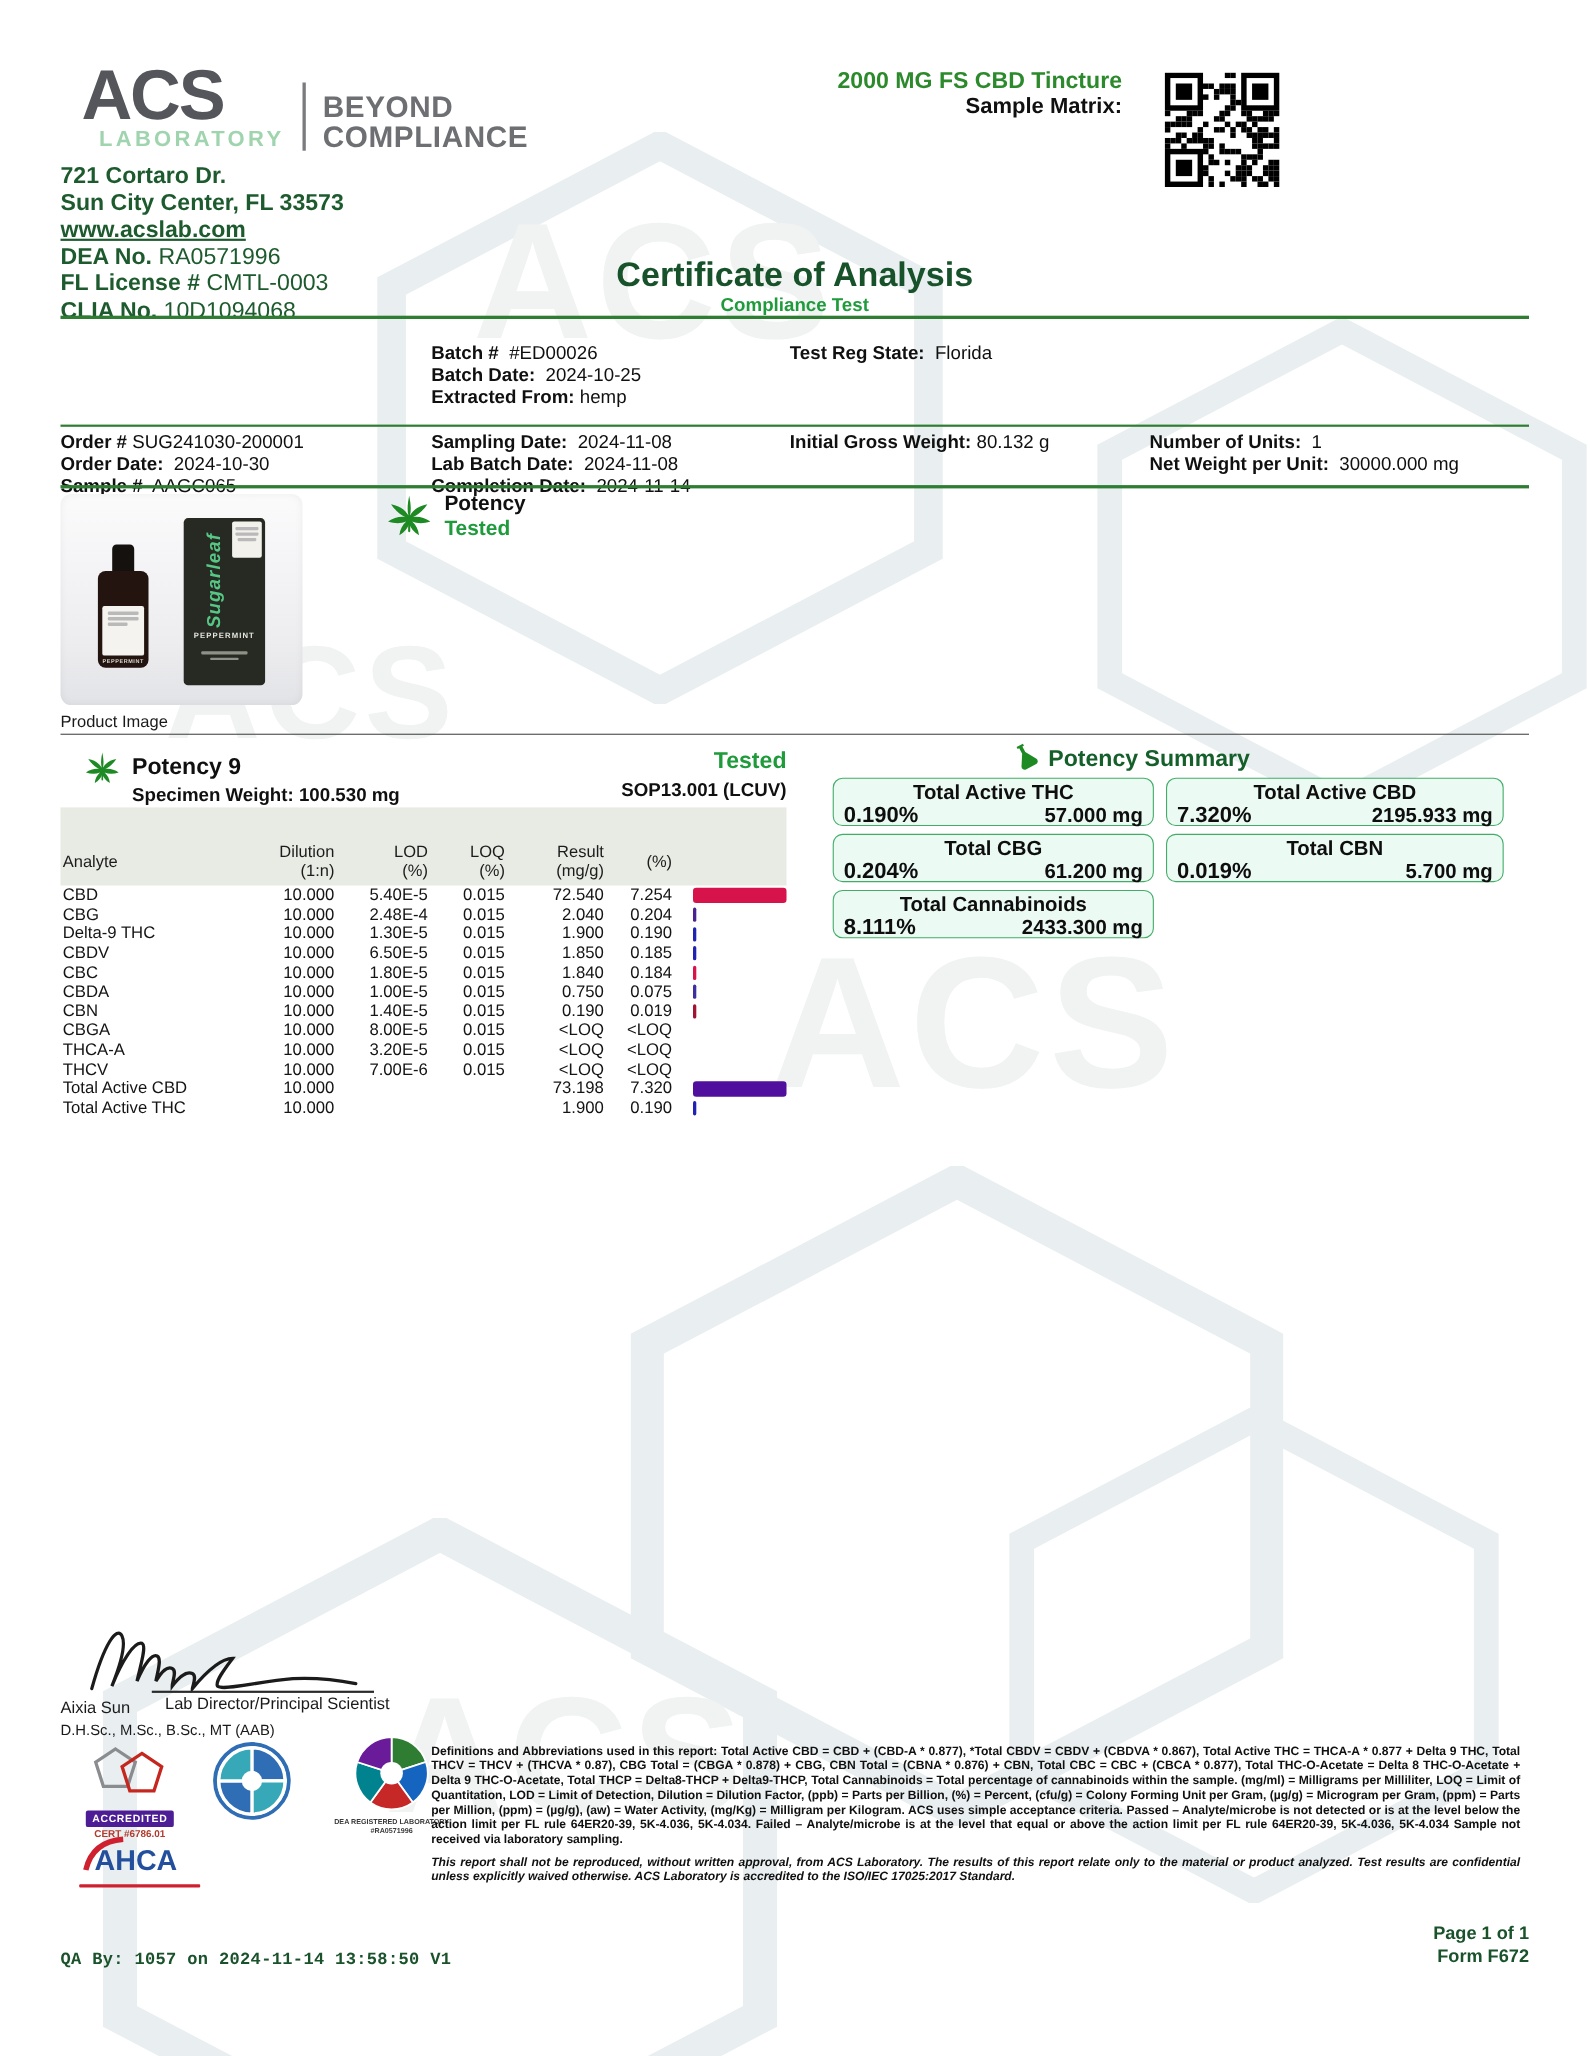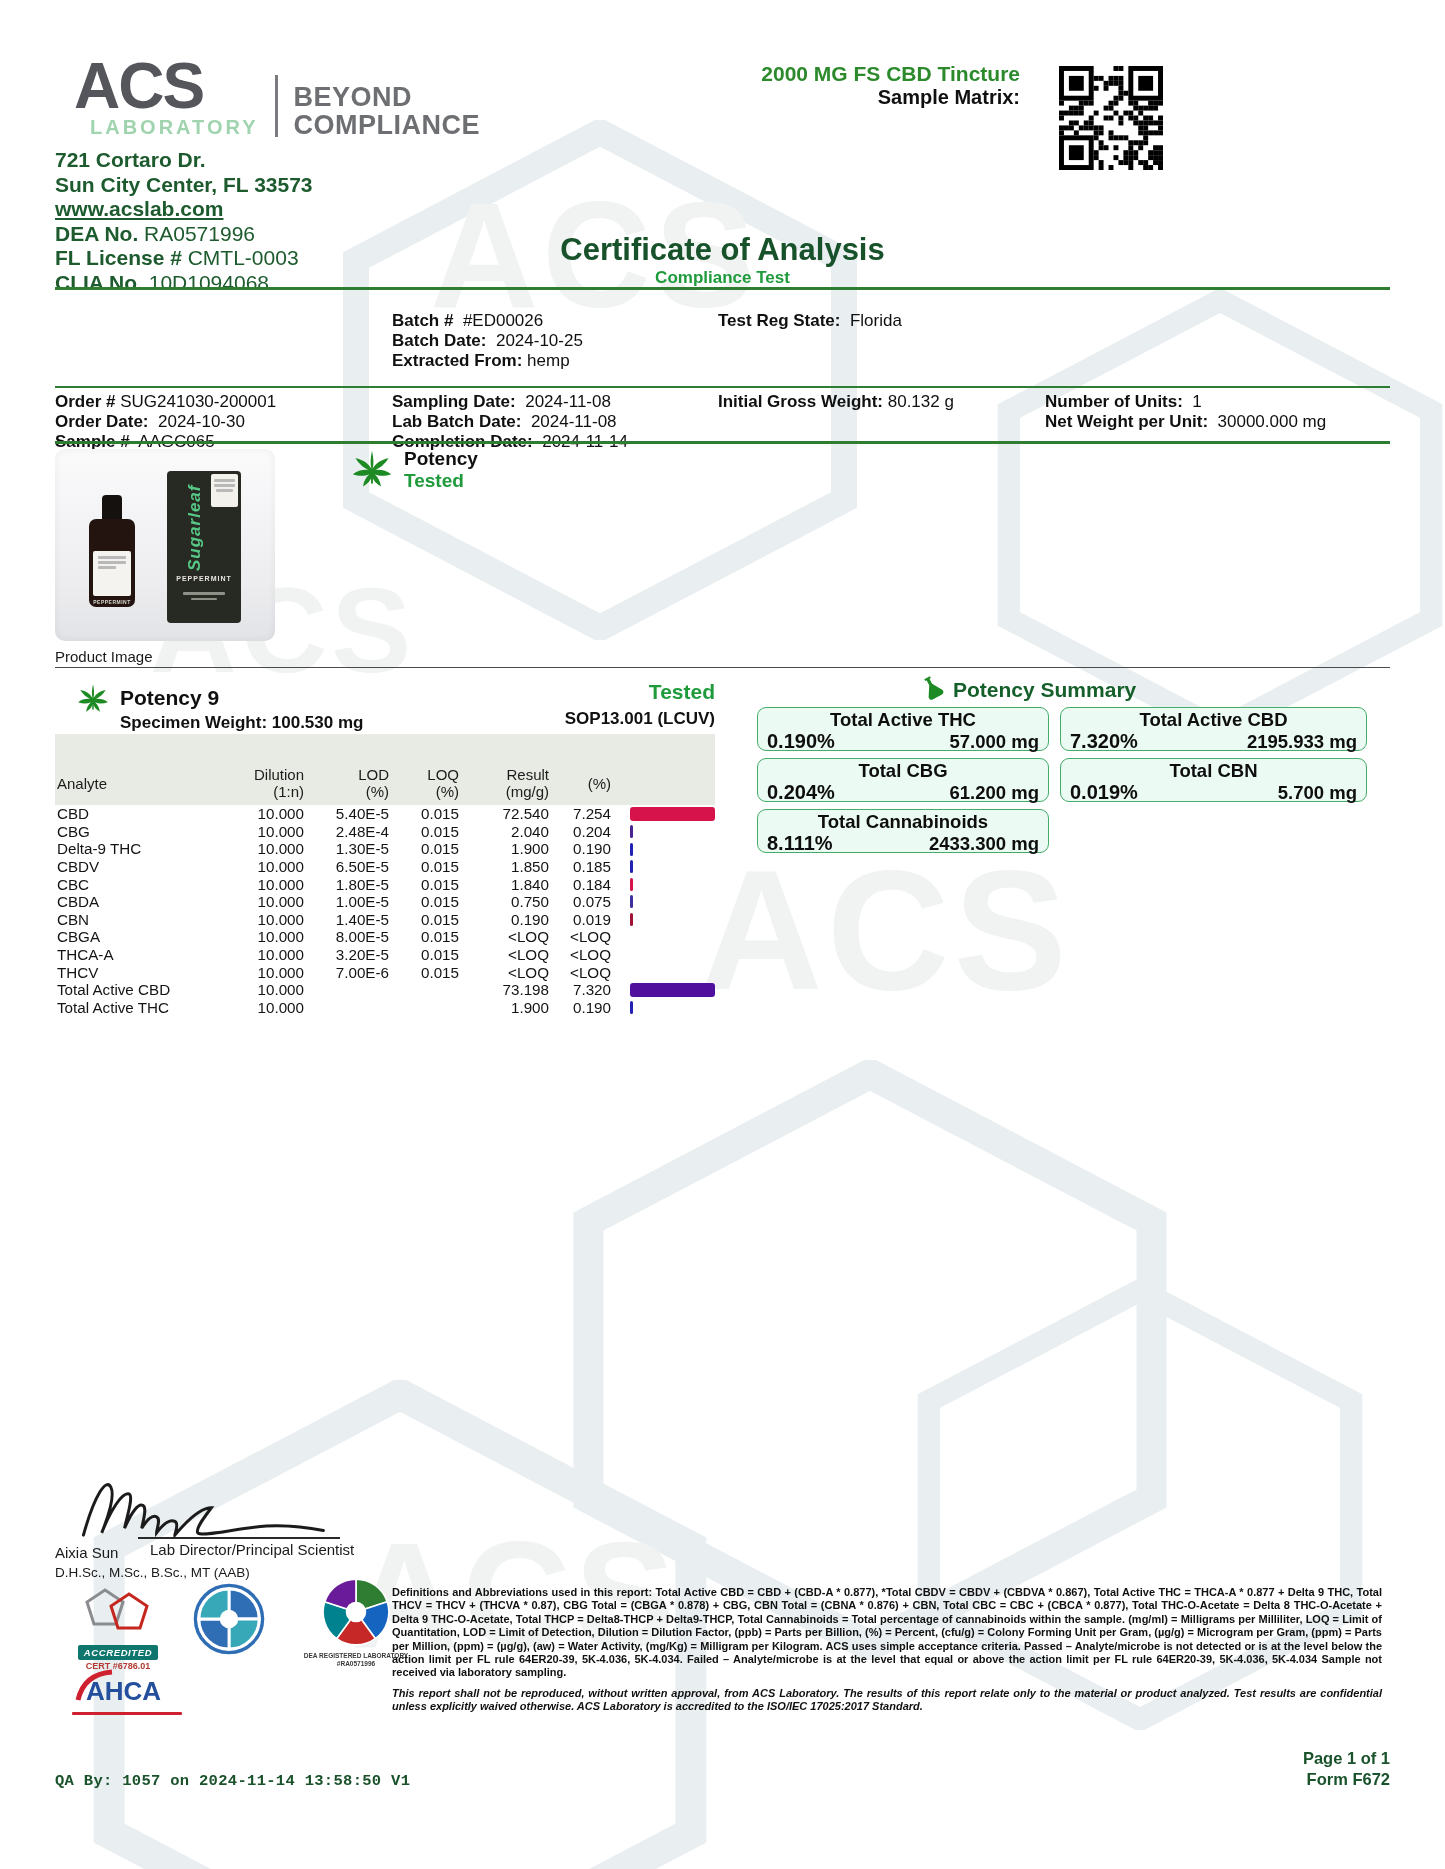--- a/index.html
+++ b/index.html
@@ -78,22 +78,22 @@
   .card-pct{font-size:20px;font-weight:700;color:#0e0e0e;}
   .card-mg{font-size:18.5px;font-weight:700;color:#0e0e0e;}
   
   .sig-line{position:absolute;background:#2a2a2a;height:2px;}
   .sig-name{font-size:15px;color:#1a1a1a;}
   .sig-role{font-size:15px;color:#1a1a1a;}
   .sig-cred{font-size:13.5px;color:#1a1a1a;}
   
   .acc-box{text-align:center;}
   .acc-cert{font-size:9px;font-weight:700;color:#b23a2e;margin-top:1px;}
-  .acc-red-label{display:inline-block;background:#0f766e;color:#fff;font-size:9.5px;font-weight:800;
-    padding:2px 6px;border-radius:2px;letter-spacing:0.6px;font-style:italic;}
+  .acc-red-label{display:inline-block;background:#4c1d95;color:#fff;font-size:9.5px;font-weight:800;
+    padding:2px 6px;border-radius:2px;letter-spacing:0.6px;}
   .dea-caption{font-size:6.5px;font-weight:700;color:#3a3a3a;text-align:center;line-height:1.25;}
   .ahca-bar{height:3px;background:#cf2030;margin-top:2px;border-radius:1px;}
   
   .legal{font-size:11px;font-weight:700;color:#101010;line-height:1.22;text-align:justify;}
   .legal-disc{margin-top:7px;font-style:italic;}
   
   .qa{font-family:"Liberation Mono", monospace;font-size:15.5px;font-weight:700;color:#19522b;letter-spacing:0.3px;}
   .pageinfo{font-size:16.5px;font-weight:700;color:#19522b;text-align:right;line-height:1.25;}
   .z1{z-index:1;}
 </style>

